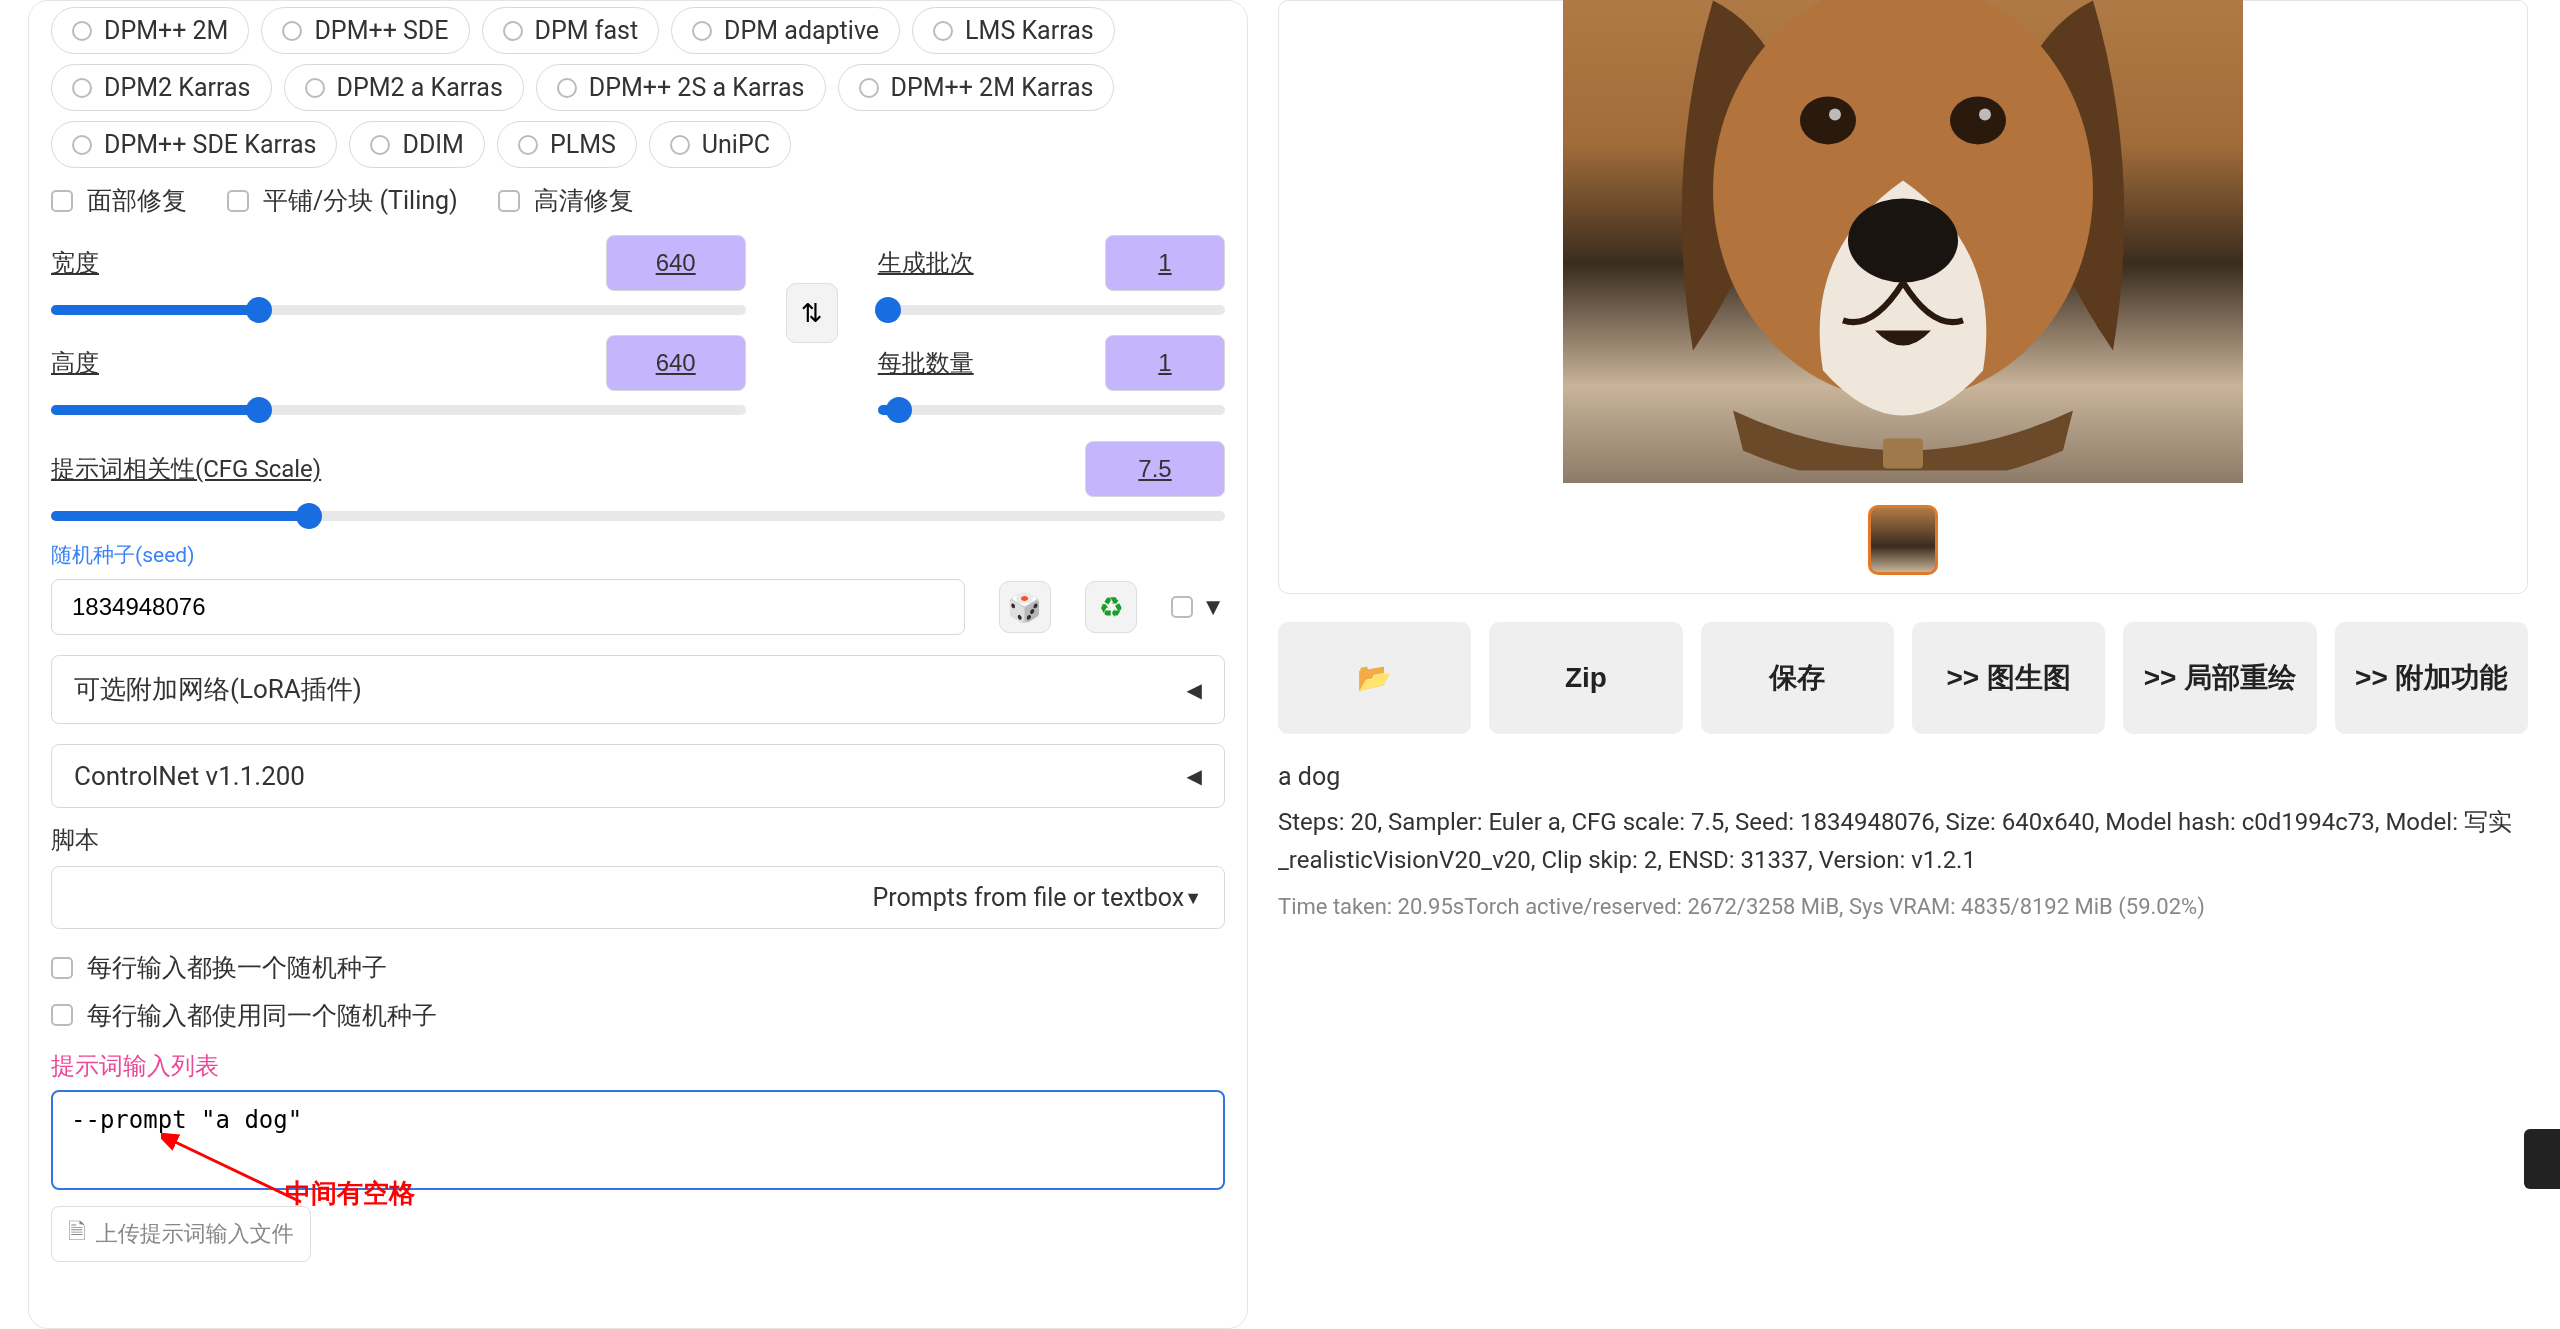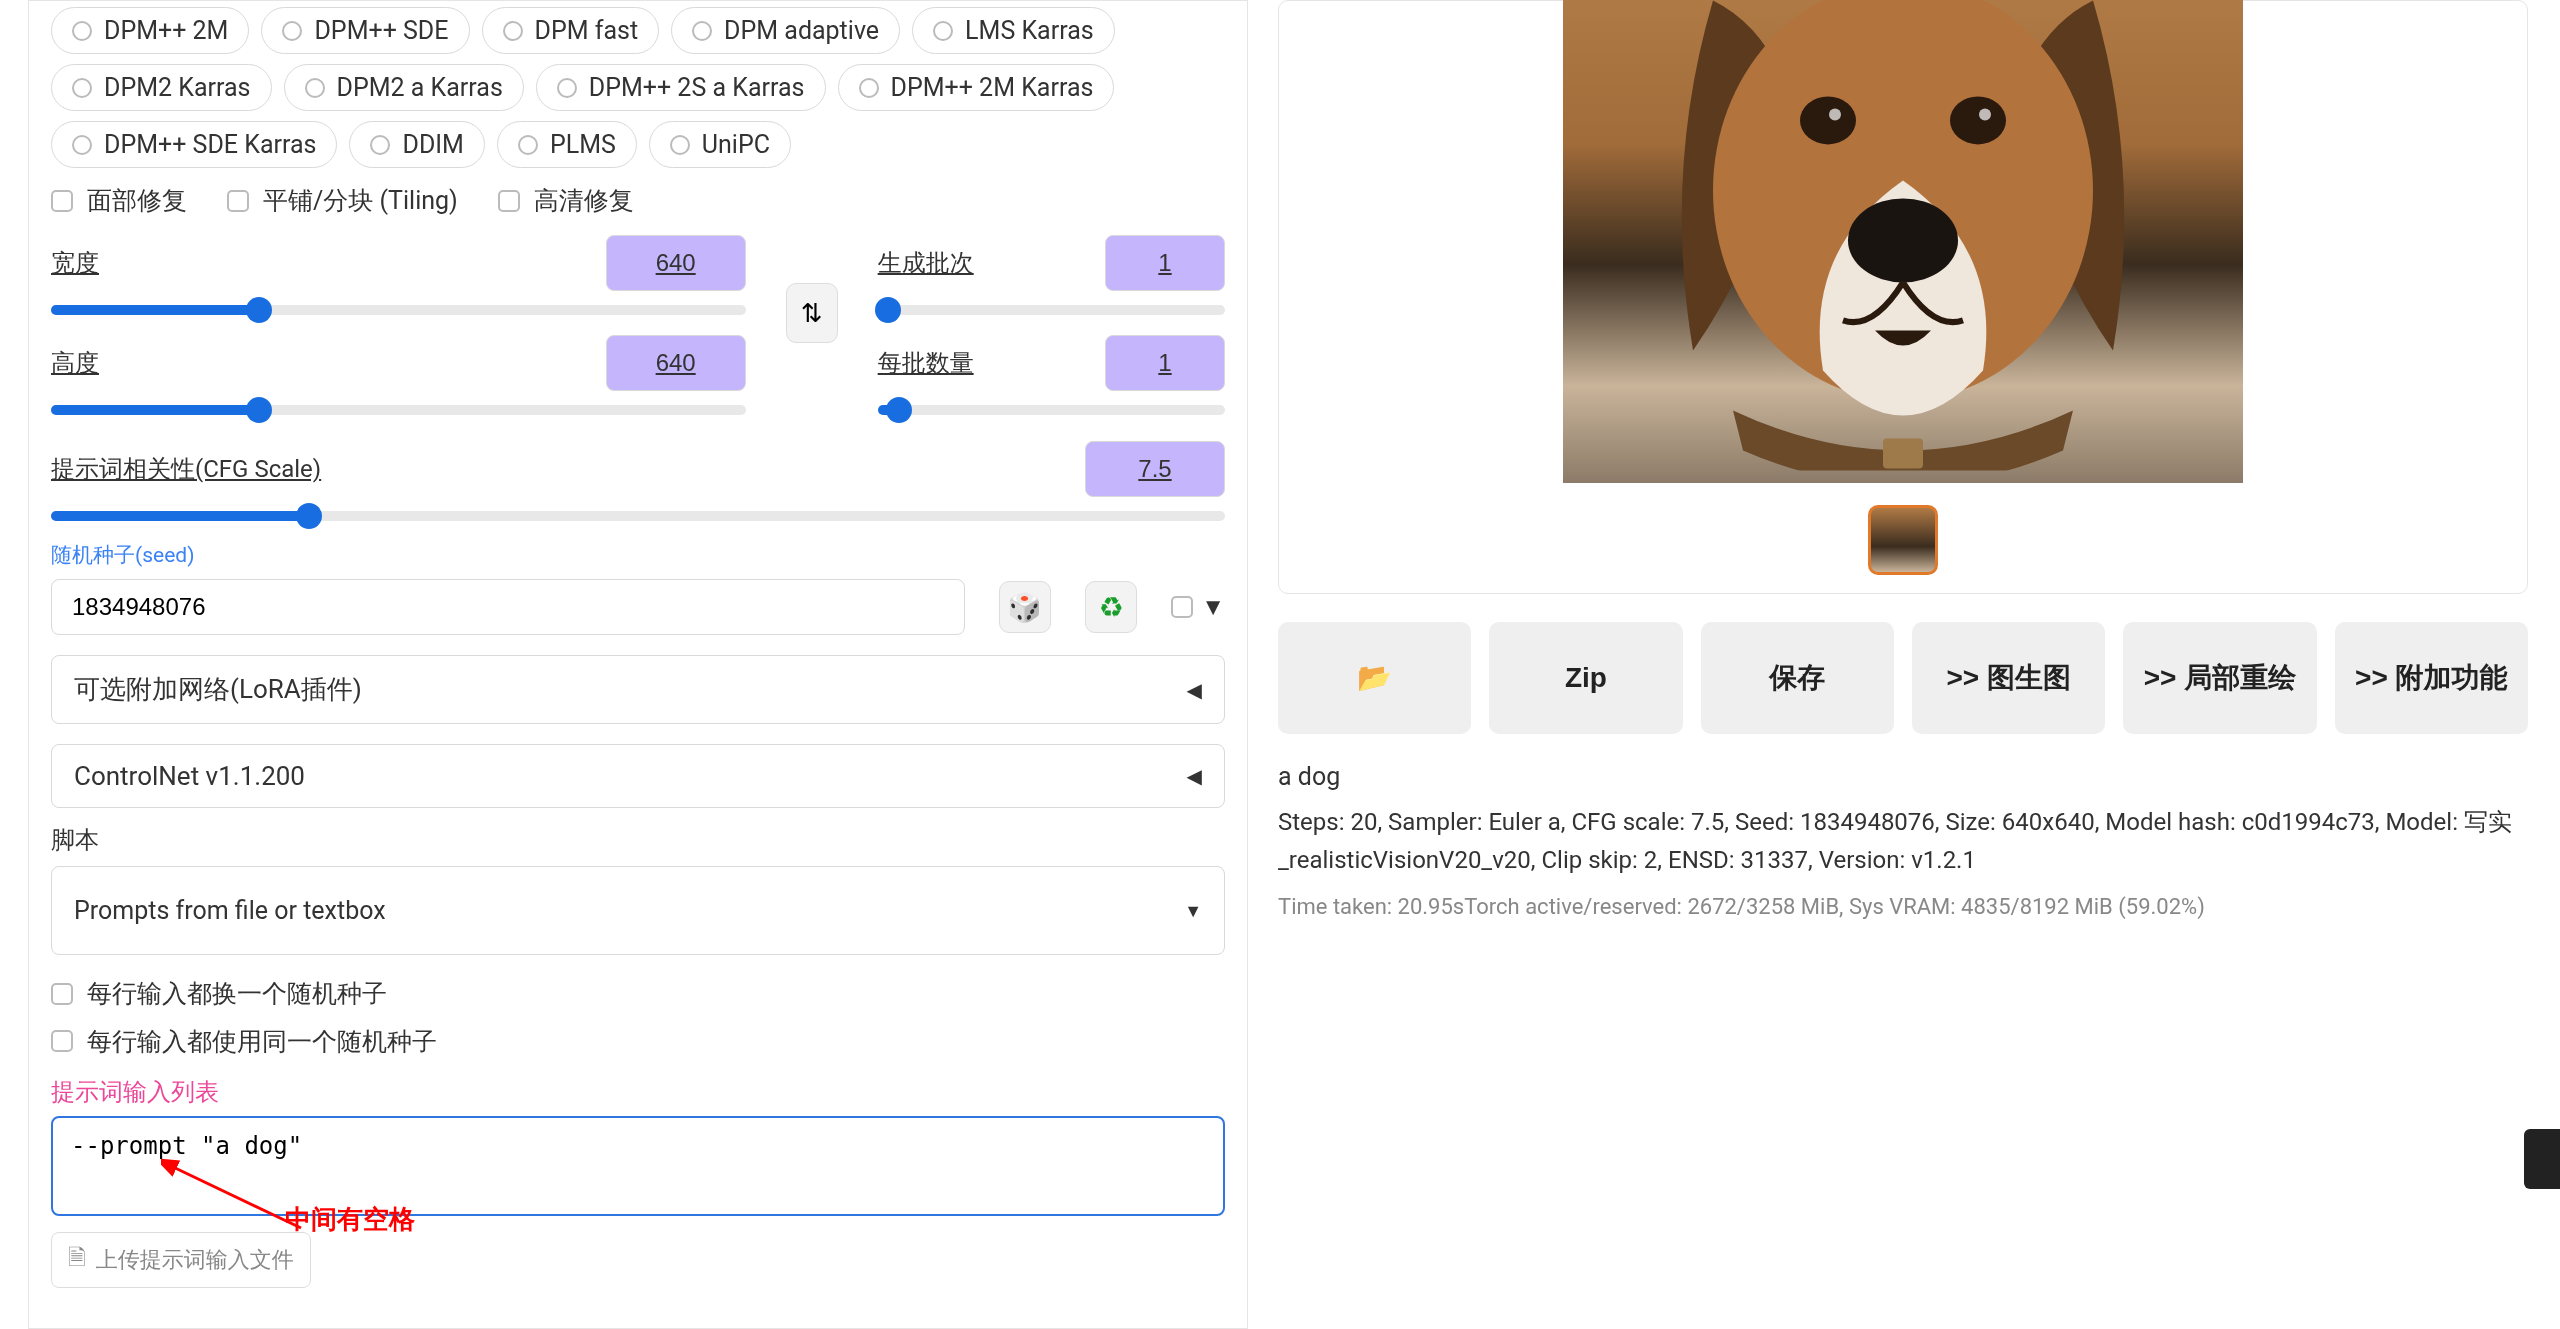--- a/index.html
+++ b/index.html
@@ -13,21 +13,21 @@
 .app {
   display: flex;
   width: 2560px;
   height: 1329px;
   padding: 0 28px;
 }
 .left-panel {
   width: 1220px;
   padding: 0 22px 0 0;
   border: 1px solid #e5e5e5;
-  border-radius: 0;
+  border-radius: 20px;
   padding: 6px 22px 20px 22px;
   background: #fff;
 }
 .right-panel {
   width: 1280px;
   padding-left: 30px;
   display: flex;
   flex-direction: column;
 }
 
@@ -181,24 +181,24 @@
   justify-content: space-between;
   font-size: 26px;
   cursor: pointer;
 }
 .tri { font-size: 20px; color: #333; }
 .script-label { font-size: 24px; margin-top: 16px; color: #333; }
 .select-box {
   margin-top: 10px;
   border: 1px solid #d9d9d9;
   border-radius: 8px;
-  padding: 29px 22px;
-  display: flex;
-  align-items: center;
-  justify-content: space-between;
+  padding: 16px 22px;
+  display: flex;
+  align-items: center;
+  justify-content: flex-end;
   font-size: 25px;
   cursor: pointer;
 }
 .chev { font-size: 18px; }
 .prompt-list-label { font-size: 24px; color: #ec4899; margin-top: 18px; margin-bottom: 8px; }
 .prompt-textarea {
   width: 100%;
   height: 100px;
   border: 2px solid #2f76e0;
   border-radius: 8px;

